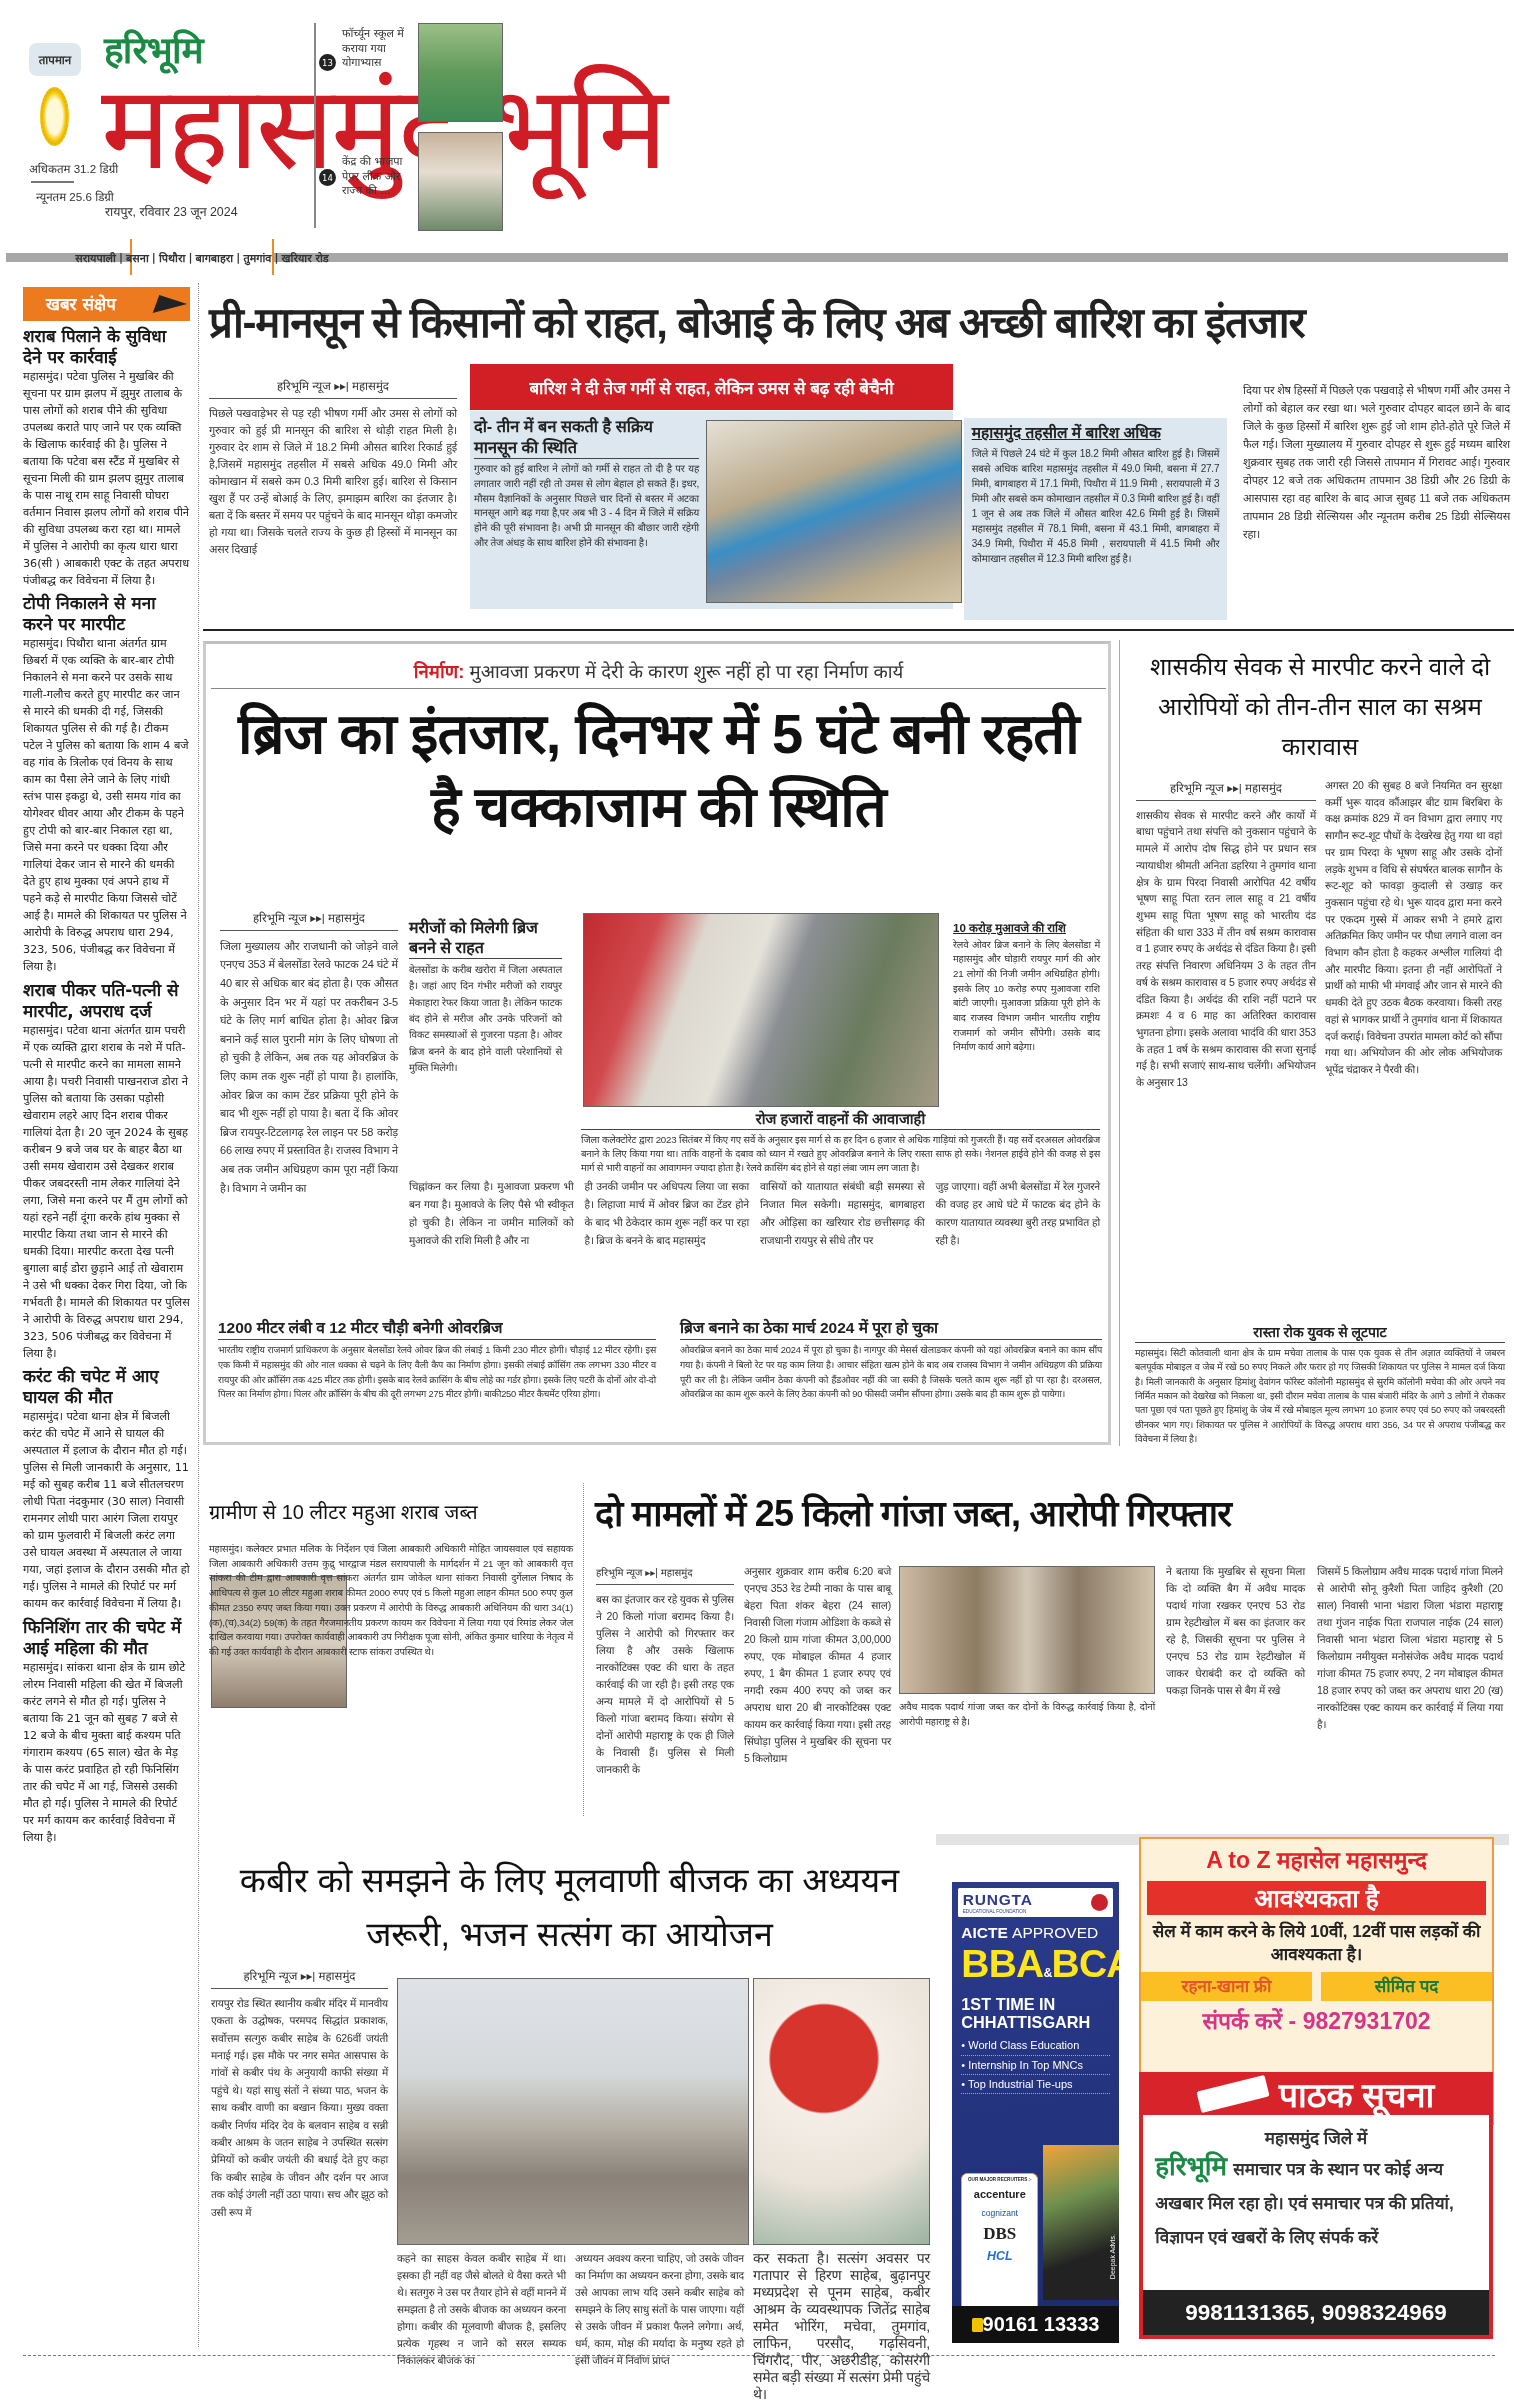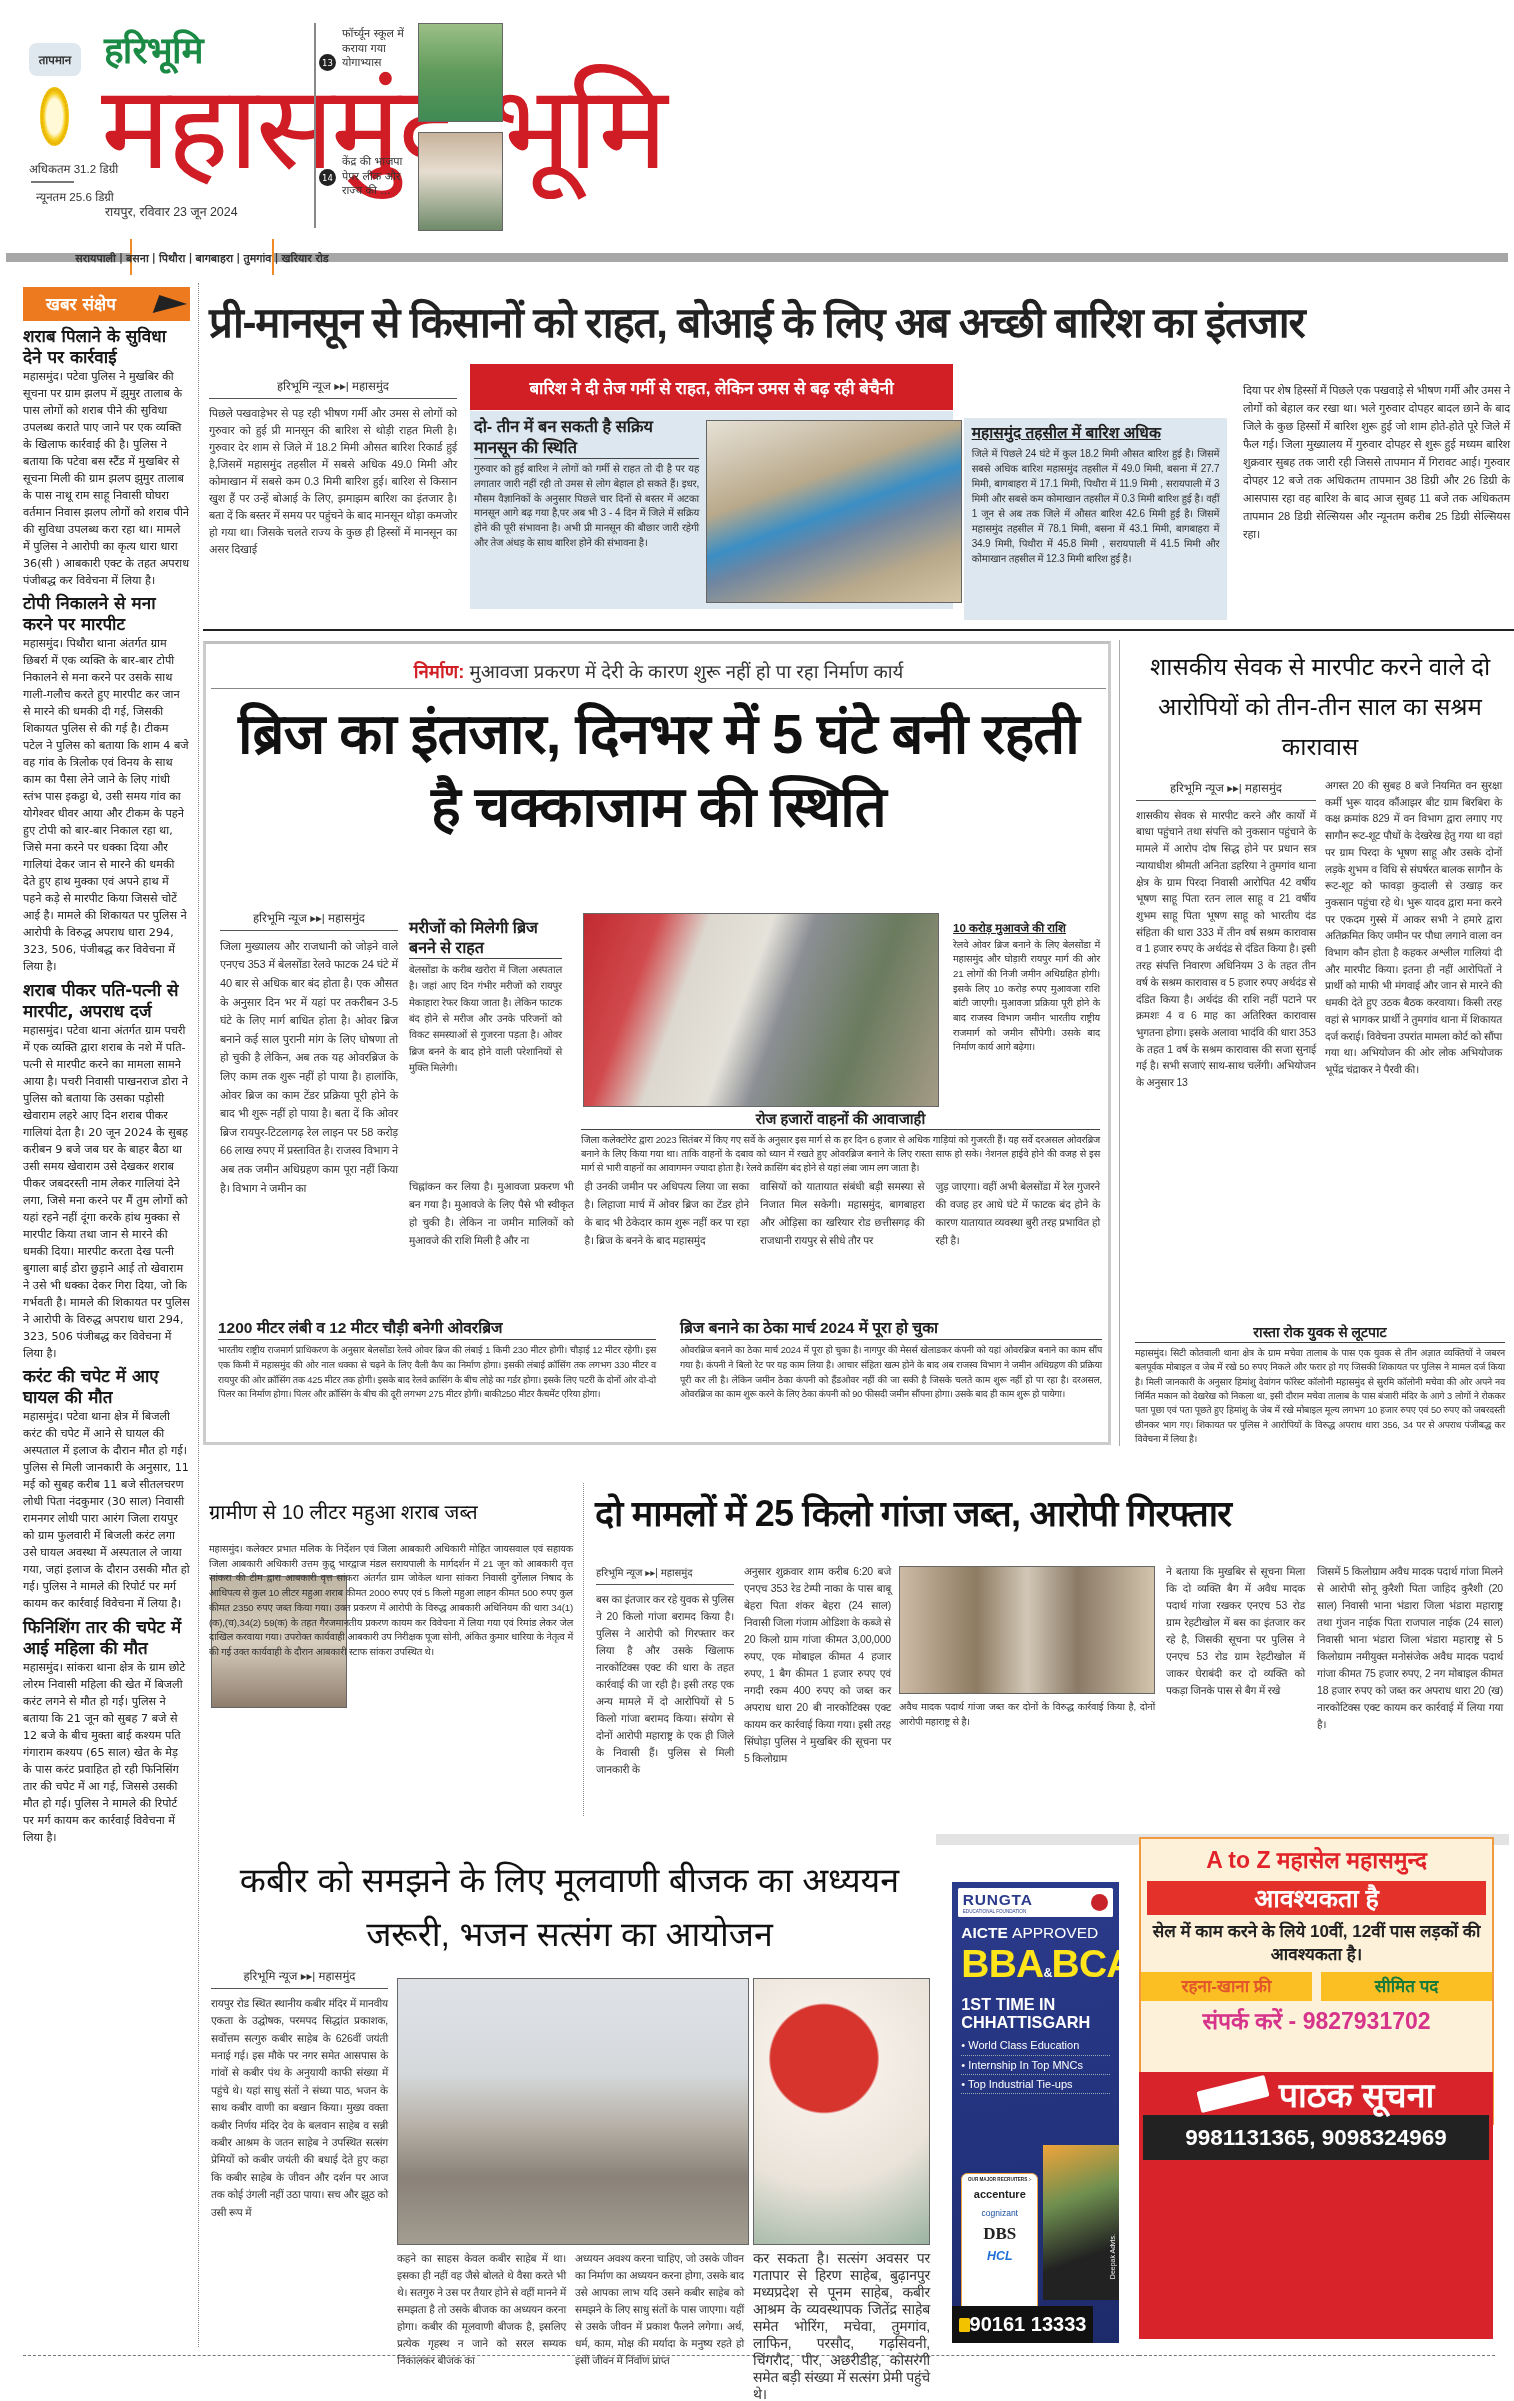--- a/index.html
+++ b/index.html
@@ -199,21 +199,21 @@
   </div>
   <div style="position:absolute;left:9.3px;top:291px;width:77px;height:139px;background:#fff;border-radius:6.2px 6.2px 0 0;border:1.5px solid #f4a43a;color:#222;padding:3.1px 3.9px;text-align:center">
     <div style="font-size:4.6px;font-weight:bold">OUR MAJOR RECRUITERS :-</div>
     <div style="font-size:11px;font-weight:bold;margin-top:6.2px">accenture</div>
     <div style="font-size:8.5px;color:#1a4fa0;margin-top:7.7px">cognizant</div>
     <div style="font-size:17px;font-weight:bold;font-family:'Liberation Serif',serif;margin-top:6.2px">DBS</div>
     <div style="font-size:12.4px;font-weight:bold;font-style:italic;color:#1e6fd6;margin-top:4.6px">HCL</div>
   </div>
   <div class="abs" style="left:91px;top:263px;width:77px;height:155px;background:linear-gradient(160deg,#f0a43a 0%,#6f8f4f 35%,#222 70%)"></div>
   <div class="abs" style="right:3.1px;top:352px;font-size:7px;writing-mode:vertical-rl;transform:rotate(180deg);color:#eee">Deepak Advts.</div>
-  <div class="abs" style="left:0;top:424px;width:141px;height:37px;background:#111;display:flex;align-items:center;justify-content:center;gap:0;font-size:20px;font-weight:bold">
+  <div class="abs" style="left:0;top:424px;width:167px;height:37px;background:#111;display:flex;align-items:center;justify-content:center;gap:0;font-size:20px;font-weight:bold">
     <span style="width:11px;height:14px;background:#f2c200;border-radius:1.5px;display:inline-block"></span>
     <span>90161 13333</span>
   </div>
 </div>
 
 <div class="abs" style="left:1139px;top:1837px;width:355px;height:288px;background:#fdf1d9;border:2.3px solid #f19a3e;font-family:'Liberation Sans',sans-serif;text-align:center">
   <div style="font-size:23px;font-weight:bold;color:#e2242a;line-height:42px">A to Z महासेल महासमुन्द</div>
   <div style="margin:0 6.2px;background:#e4312a;color:#fff;font-size:25px;font-weight:bold;line-height:34px">आवश्यकता है</div>
   <div style="font-size:17px;line-height:23px;color:#222;font-weight:bold;margin-top:4.6px;padding:0 11px">सेल में काम करने के लिये 10वीं, 12वीं पास लड़कों की आवश्यकता है।</div>
   <div style="display:flex;gap:9.3px;margin:6.2px 0 0;padding:0">
@@ -221,16 +221,22 @@
     <div style="flex:1;background:#fbbf24;color:#177a3a;font-size:17px;font-weight:bold;line-height:29px">सीमित पद</div>
   </div>
   <div style="font-size:23px;font-weight:bold;color:#d6338b;line-height:40px">संपर्क करें - 9827931702</div>
 </div>
 
 <div class="abs" style="left:1139px;top:2072px;width:354px;height:267px;background:#d8232a;font-family:'Liberation Sans',sans-serif;text-align:center">
   <div style="height:43px;display:flex;align-items:center;justify-content:center;gap:11px">
     <span style="width:70px;height:22px;background:#fff;transform:rotate(-14deg);border-radius:2.3px;display:inline-block"></span>
     <span style="font-size:34px;font-weight:bold;color:#fff">पाठक सूचना</span>
   </div>
+  <div style="background:#fff;margin:0 3.9px;height:175px;padding:11px 12.4px 0">
+    <div style="font-size:17px;font-weight:bold;color:#333">महासमुंद जिले में</div>
+    <div style="font-size:17px;line-height:34px;color:#333;font-weight:bold;text-align:left">
+      <span style="font-size:26px;color:#1a8a45;margin-right:6.2px">हरिभूमि</span><span style="line-height:26px">समाचार पत्र के स्थान पर कोई अन्य अखबार मिल रहा हो। एवं समाचार पत्र की प्रतियां, विज्ञापन एवं खबरों के लिए संपर्क करें</span>
+    </div>
+  </div>
   <div style="background:#222;color:#fff;margin:0 3.9px;height:45px;font-size:22.5px;font-weight:bold;display:flex;align-items:center;justify-content:center">9981131365, 9098324969</div>
 </div>
 <div class="abs" style="left:1139px;top:2355px;width:356px;border-top:1.5px dashed #777"></div>
 
 
 </body></html>

